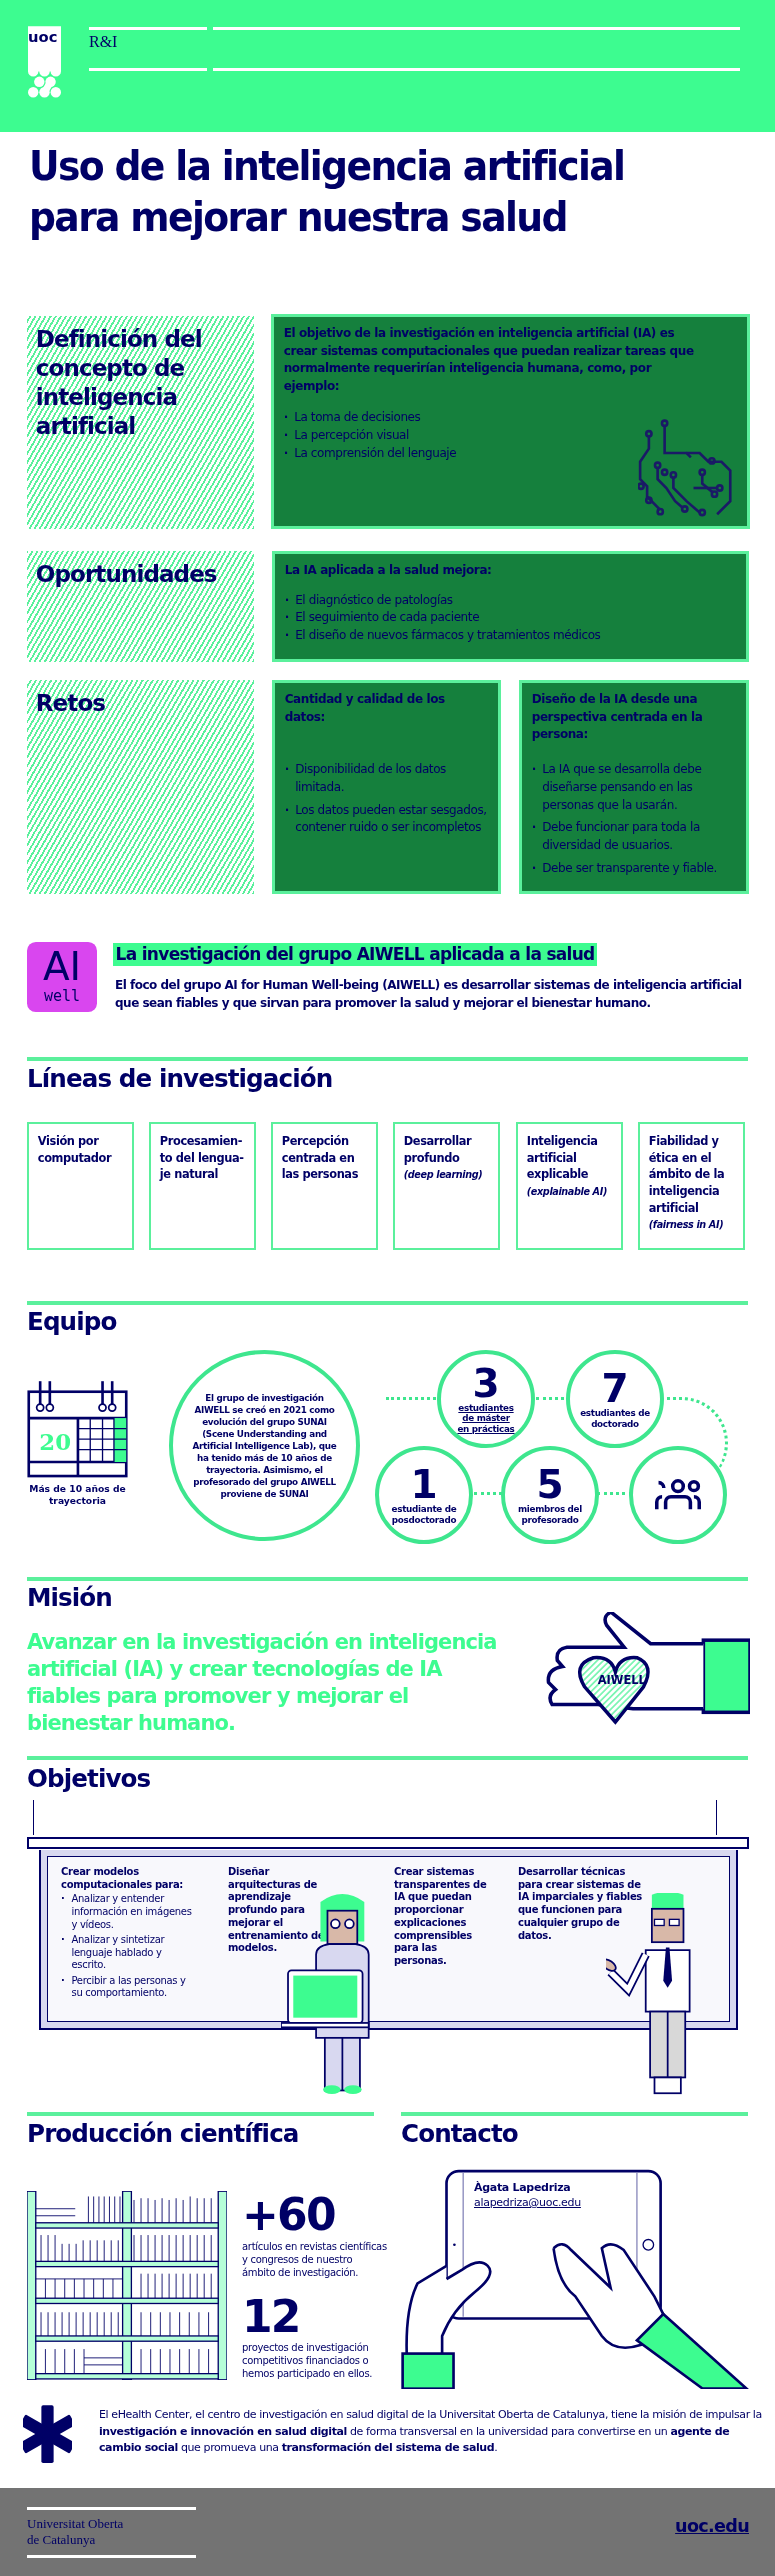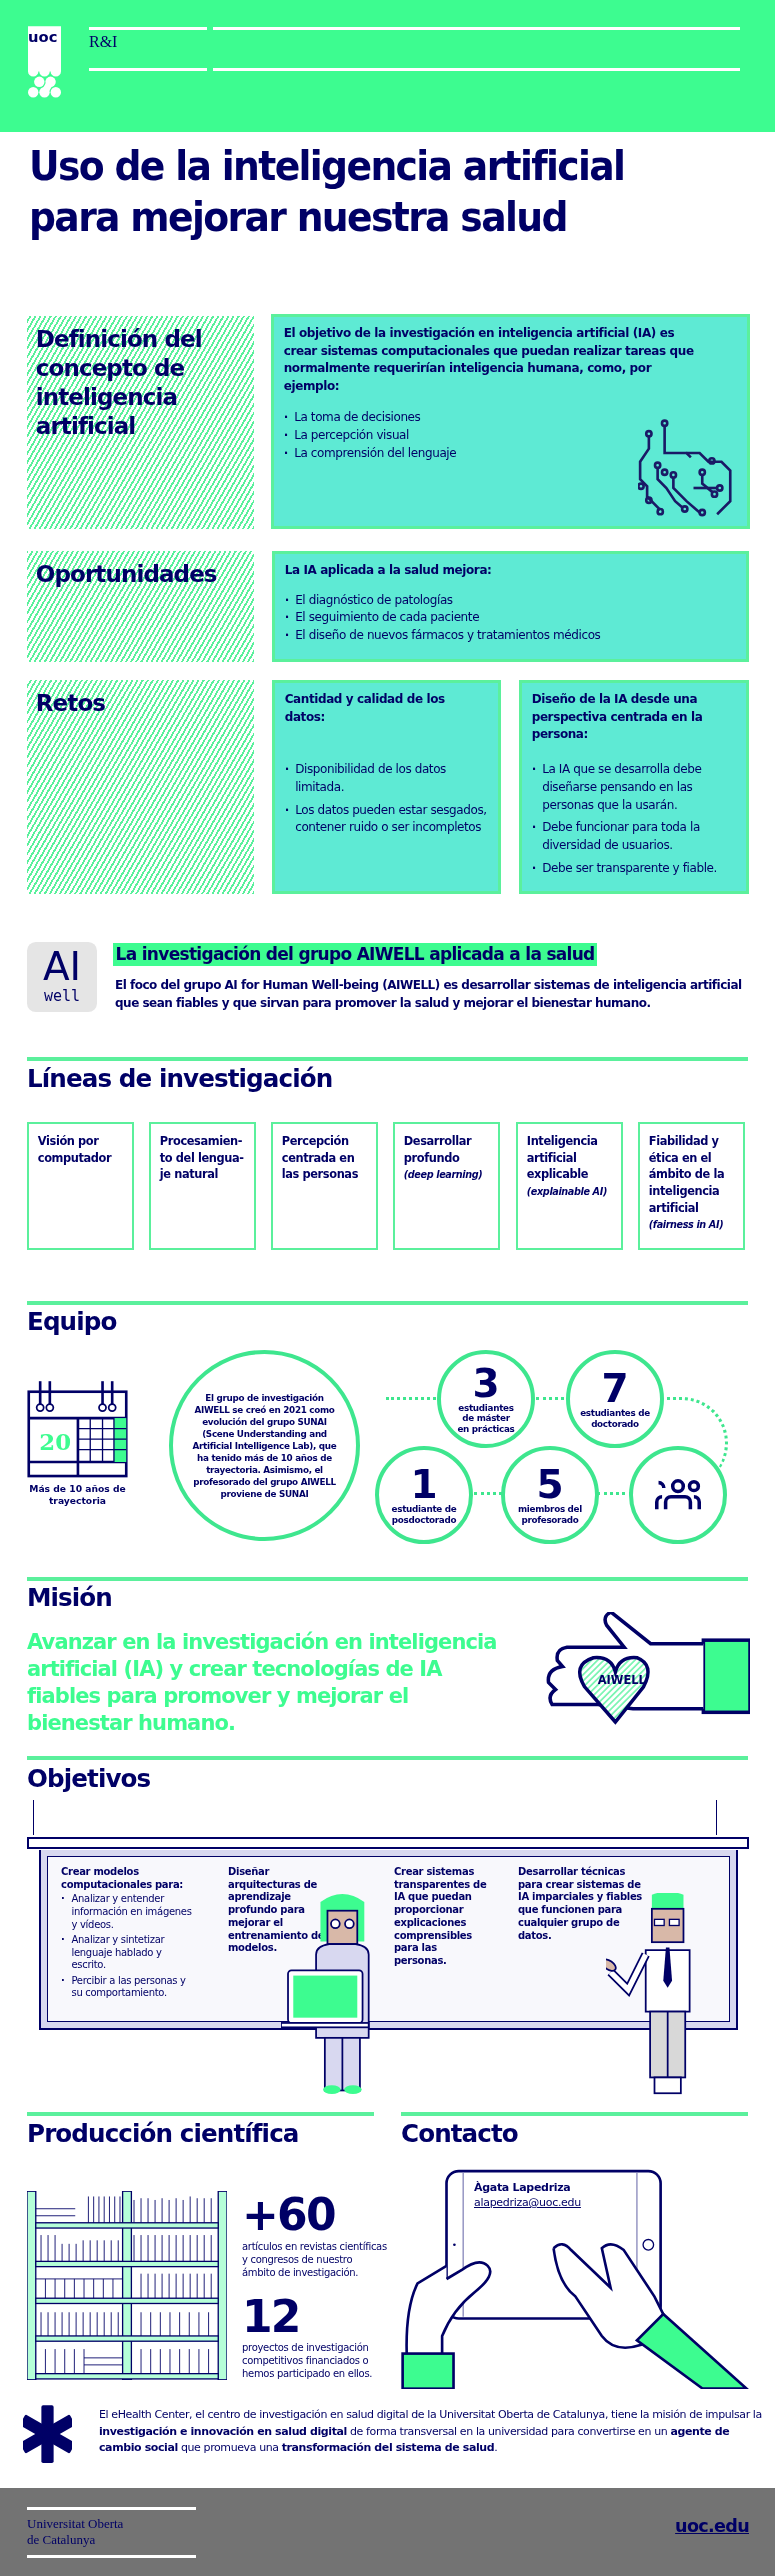--- a/index.html
+++ b/index.html
@@ -7,21 +7,21 @@
   .abs { position: absolute; }
 
   
   #header { left: 0; top: 0; width: 776px; height: 132px; background: #3dfc90; }
   .hline { position: absolute; height: 2.6px; background: #ffffff; }
   #rni { left: 89px; top: 32.5px; font-family: "Liberation Serif", serif; font-size: 16px; color: #000066; }
 
   #title { left: 29px; top: 141px; width: 738px; font-family: "DejaVu Sans", sans-serif; font-weight: bold; font-size: 41px; line-height: 51px; color: #000066; letter-spacing: -1.8px; transform: scaleX(0.92); transform-origin: left top; }
 
   .hatch { background: repeating-linear-gradient(-60deg, #5bf09c 0 1.8px, #ffffff 1.8px 4.4px); }
-  .gbox { border: 3.5px solid #5bf09c; background: #5eead4; }
+  .gbox { border: 3.5px solid #5bf09c; background: #15803d; }
   .sec-label { font-family: "DejaVu Sans", sans-serif; font-weight: bold; color: #000066; font-size: 23px; line-height: 29px; letter-spacing: -0.9px; }
   .box-text { font-family: "DejaVu Sans", sans-serif; font-size: 12px; line-height: 17.6px; color: #000066; letter-spacing: -0.4px; }
   .bullets { list-style: none; }
   .bullets li { position: relative; padding-left: 10.5px; }
   .bullets li::before { content: "·"; position: absolute; left: 0; font-weight: bold; }
 
   .rule { position: absolute; left: 27px; width: 721px; height: 4.4px; background: #5bf09c; }
   .h2 { font-family: "DejaVu Sans", sans-serif; font-weight: bold; font-size: 24.6px; color: #000066; letter-spacing: -0.9px; }
 
   .line-card { position: absolute; top: 1122px; width: 107px; height: 128px; border: 2.6px solid #5bf09c; padding: 8.8px 8.8px; font-family: "DejaVu Sans", sans-serif; font-weight: bold; font-size: 11.4px; line-height: 16.7px; color: #000066; letter-spacing: -0.4px; }
@@ -134,21 +134,21 @@
 </div>
 <div class="abs gbox" style="left:519px;top:680px;width:230px;height:214px;padding:8px 9.7px;">
   <p class="box-text" style="font-weight:bold;">Diseño de la IA desde una perspectiva centrada en la persona:</p>
   <ul class="bullets box-text" style="margin-top:17.6px;">
     <li style="margin-bottom:5.3px;">La IA que se desarrolla debe diseñarse pensando en las personas que la usarán.</li>
     <li style="margin-bottom:5.3px;">Debe funcionar para toda la diversidad de usuarios.</li>
     <li>Debe ser transparente y fiable.</li>
   </ul>
 </div>
 
-<div class="abs" style="left:27px;top:942px;width:70px;height:70px;background:#e5e5e5;border-radius:8.8px;text-align:center;">
+<div class="abs" style="left:27px;top:942px;width:70px;height:70px;background:#d946ef;border-radius:8.8px;text-align:center;">
   <div style="font-family:'DejaVu Sans',sans-serif;font-size:39px;line-height:42px;color:#000066;margin-top:3.5px;">AI</div>
   <div style="font-family:'DejaVu Sans Mono',monospace;font-size:15px;line-height:17.6px;color:#000066;">well</div>
 </div>
 <div class="abs" style="left:113px;top:943px;background:#3dfc90;padding:0 2.6px;">
   <h2 style="font-family:'DejaVu Sans',sans-serif;font-weight:bold;font-size:17px;line-height:23px;color:#000066;letter-spacing:-0.7px;">La investigación del grupo AIWELL aplicada a la salud</h2>
 </div>
 <p class="abs" style="left:115px;top:976px;width:646px;font-family:'DejaVu Sans',sans-serif;font-weight:bold;font-size:12px;line-height:18.4px;color:#000066;letter-spacing:-0.5px;">El foco del grupo AI for Human Well-being (AIWELL) es desarrollar sistemas de inteligencia artificial que sean fiables y que sirvan para promover la salud y mejorar el bienestar humano.</p>
 
 <div class="rule" style="top:1057px;"></div>
 <h2 class="abs h2" style="left:27px;top:1064px;">Líneas de investigación</h2>
@@ -198,21 +198,21 @@
 <div class="dots" style="left:386px;top:1492px;width:17.6px;"></div>
 <div class="dots" style="left:474px;top:1492px;width:35px;"></div>
 <div class="dots" style="left:597px;top:1492px;width:35px;"></div>
 <div class="abs" style="left:667px;top:1397px;width:61px;height:92px;border:3.5px dotted #3ee68e;border-left:none;border-bottom:none;border-radius:0 53px 53px 0;"></div>
 
 <div class="circle" style="left:169px;top:1350px;width:191px;height:191px;padding:12.3px 16px;">
   <p style="font-size:8.8px;line-height:12px;letter-spacing:-0.3px;">El grupo de investigación AIWELL se creó en 2021 como evolución del grupo SUNAI (Scene Understanding and Artificial Intelligence Lab), que ha tenido más de 10 años de trayectoria. Asimismo, el profesorado del grupo AIWELL proviene de SUNAI</p>
 </div>
 <div class="circle" style="left:437px;top:1350px;width:98px;height:98px;">
   <span class="num">3</span>
-  <span class="lbl" style="width:61px;">estudiantes de máster en prácticas</span>
+  <span class="lbl" style="width:61px;text-decoration:underline;">estudiantes de máster en prácticas</span>
 </div>
 <div class="circle" style="left:566px;top:1350px;width:98px;height:98px;">
   <span class="num">7</span>
   <span class="lbl" style="width:70px;">estudiantes de doctorado</span>
 </div>
 <div class="circle" style="left:375px;top:1446px;width:98px;height:98px;">
   <span class="num">1</span>
   <span class="lbl" style="width:70px;">estudiante de posdoctorado</span>
 </div>
 <div class="circle" style="left:501px;top:1446px;width:98px;height:98px;">

